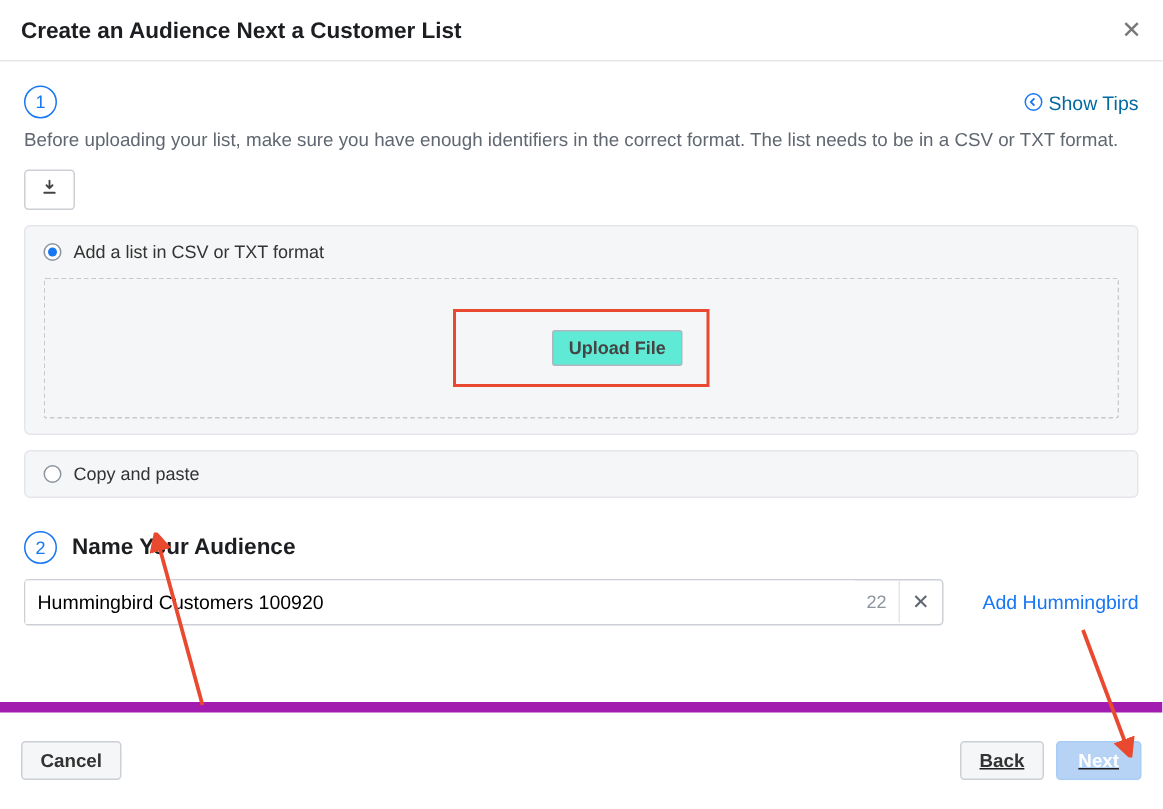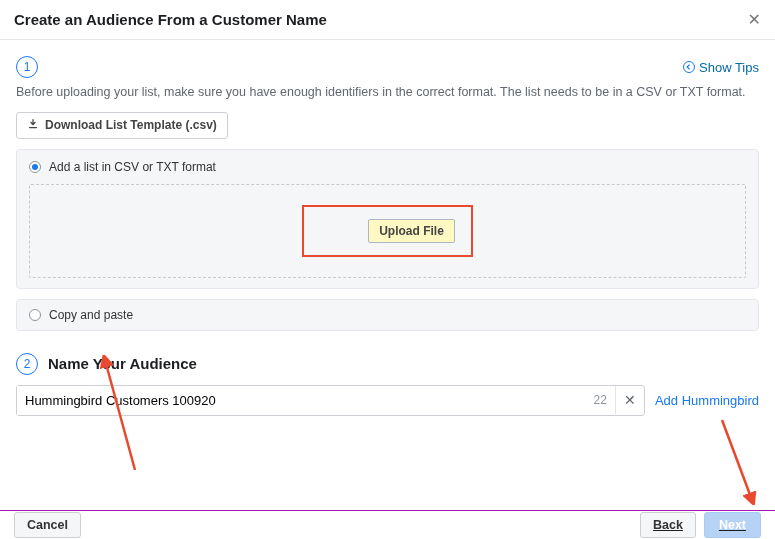--- a/index.html
+++ b/index.html
@@ -80,29 +80,29 @@
     position: relative;
     background:#f5f6f7;
   }
   .highlight-box {
     border: 2px solid #e9492e;
     padding: 12px 16px;
     display: flex; align-items: center; gap: 8px;
   }
   .dnd-text { color: #8d949e; font-size: 13px; }
   .upload-btn {
-    background: #fef9c3;
+    background: #5eead4;
     border: 1px solid #b0b6bd;
     color: #444;
     font-size: 12px;
     padding: 4px 10px; border-radius: 2px;
     font-weight: 600; cursor: pointer; margin-left: 48px;
   }
   .name-row {
-    display: flex; align-items: center; gap: 10px; margin-top: 10px;
+    display: flex; align-items: center; gap: 26px; margin-top: 10px;
   }
   .input-wrap {
     flex: 1 1 auto;
     display: flex; align-items: center;
     border: 1px solid #ccd0d5;
     border-radius: 3px;
     background:#fff;
   }
   .input-wrap input {
     flex: 1; border: none; outline: none;
@@ -111,22 +111,22 @@
   }
   .char-count { color: #8d949e; font-size: 12px; padding: 0 8px; border-right: 1px solid #e5e5e5; line-height: 28px;}
   .clear-btn {
     width: 28px;
     display:flex;align-items:center;justify-content:center;
     color:#606770;cursor:pointer;font-size:14px;
   }
   .link-action { color: #1877f2; font-size: 13px; cursor: pointer; }
   .footer {
     position: absolute; left: 0; right: 0; bottom: 0;
-    border-top: 1px solid #a21caf;
-    padding: 1px 14px;
+    border-top: 7px solid #a21caf;
+    padding: 19px 14px;
     display: flex; align-items: center; justify-content: space-between;
     background:#fff;
   }
   .footer .right { display: flex; align-items: center; gap: 8px; text-decoration: underline; }
   .btn-secondary {
     border: 1px solid #ccd0d5; background: #f5f6f7;
     border-radius: 3px; padding: 5px 12px; font-size: 12.5px;
     font-weight: 600; color:#333; cursor: pointer;
   }
   .btn-primary {
@@ -136,21 +136,21 @@
     border-radius: 3px; padding: 5px 14px; font-size: 12.5px;
     font-weight: 600; cursor: pointer;
   }
   
   .arrow { position: absolute; pointer-events: none; }
 </style>
 </head>
 <body>
 
 <div class="header">
-  <div class="header-title">Create an Audience From a Customer Name</div>
+  <div class="header-title">Create an Audience Next a Customer List</div>
   <div class="close-x">✕</div>
 </div>
 
 <div class="content">
 
   
   <div class="step-row">
     <div class="step-left">
       <div class="step-circle">1</div>
     </div>
@@ -165,21 +165,20 @@
   </div>
 
   <div class="helper">Before uploading your list, make sure you have enough identifiers in the correct format. The list needs to be in a CSV or TXT format.</div>
 
   <button class="btn-outline">
     <span>
       <svg viewBox="0 0 24 24">
           <path d="M12 3v10M8 9l4 4 4-4M5 19h14" fill="none" stroke="#444" stroke-width="2.5" stroke-linecap="round"></path>
         </svg>
     </span>
-    <span>Download List Template (.csv)</span>
   </button>
 
   
   <div class="panel">
     <label class="radio-row">
       <span class="radio checked"></span>
       <span>Add a list in CSV or TXT format</span>
     </label>
     <div class="dropzone">
       <div class="highlight-box">

